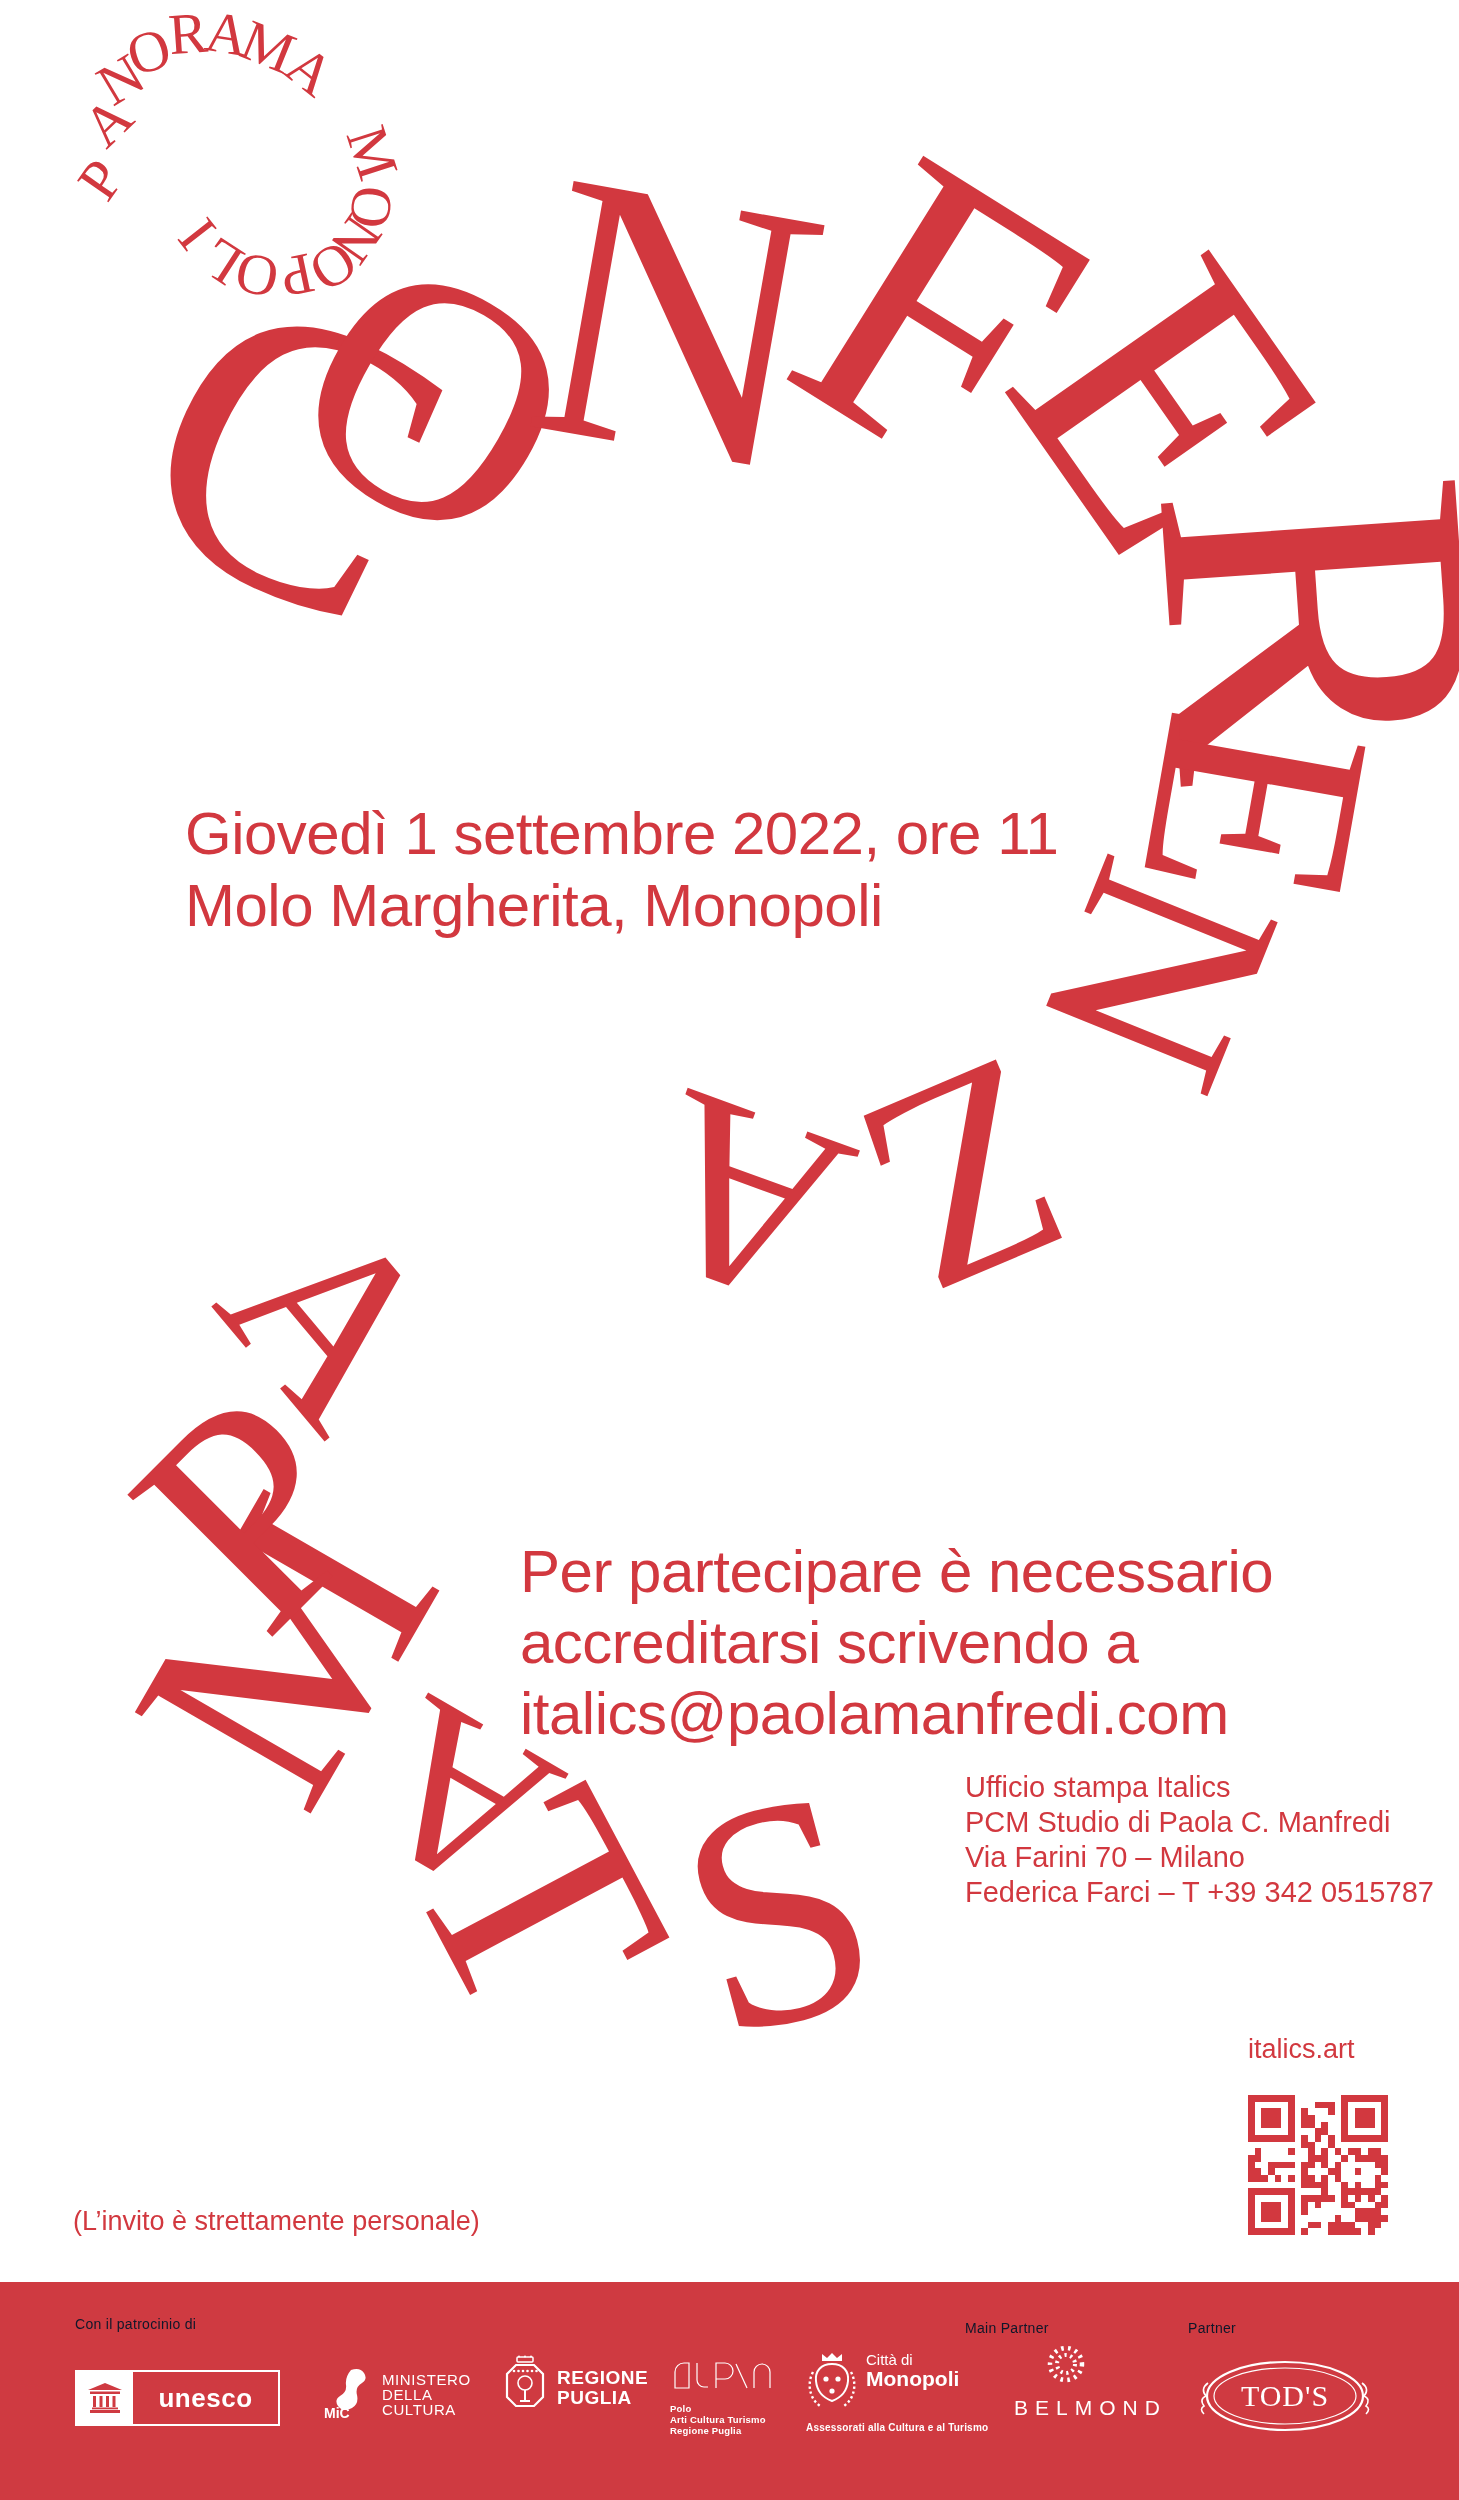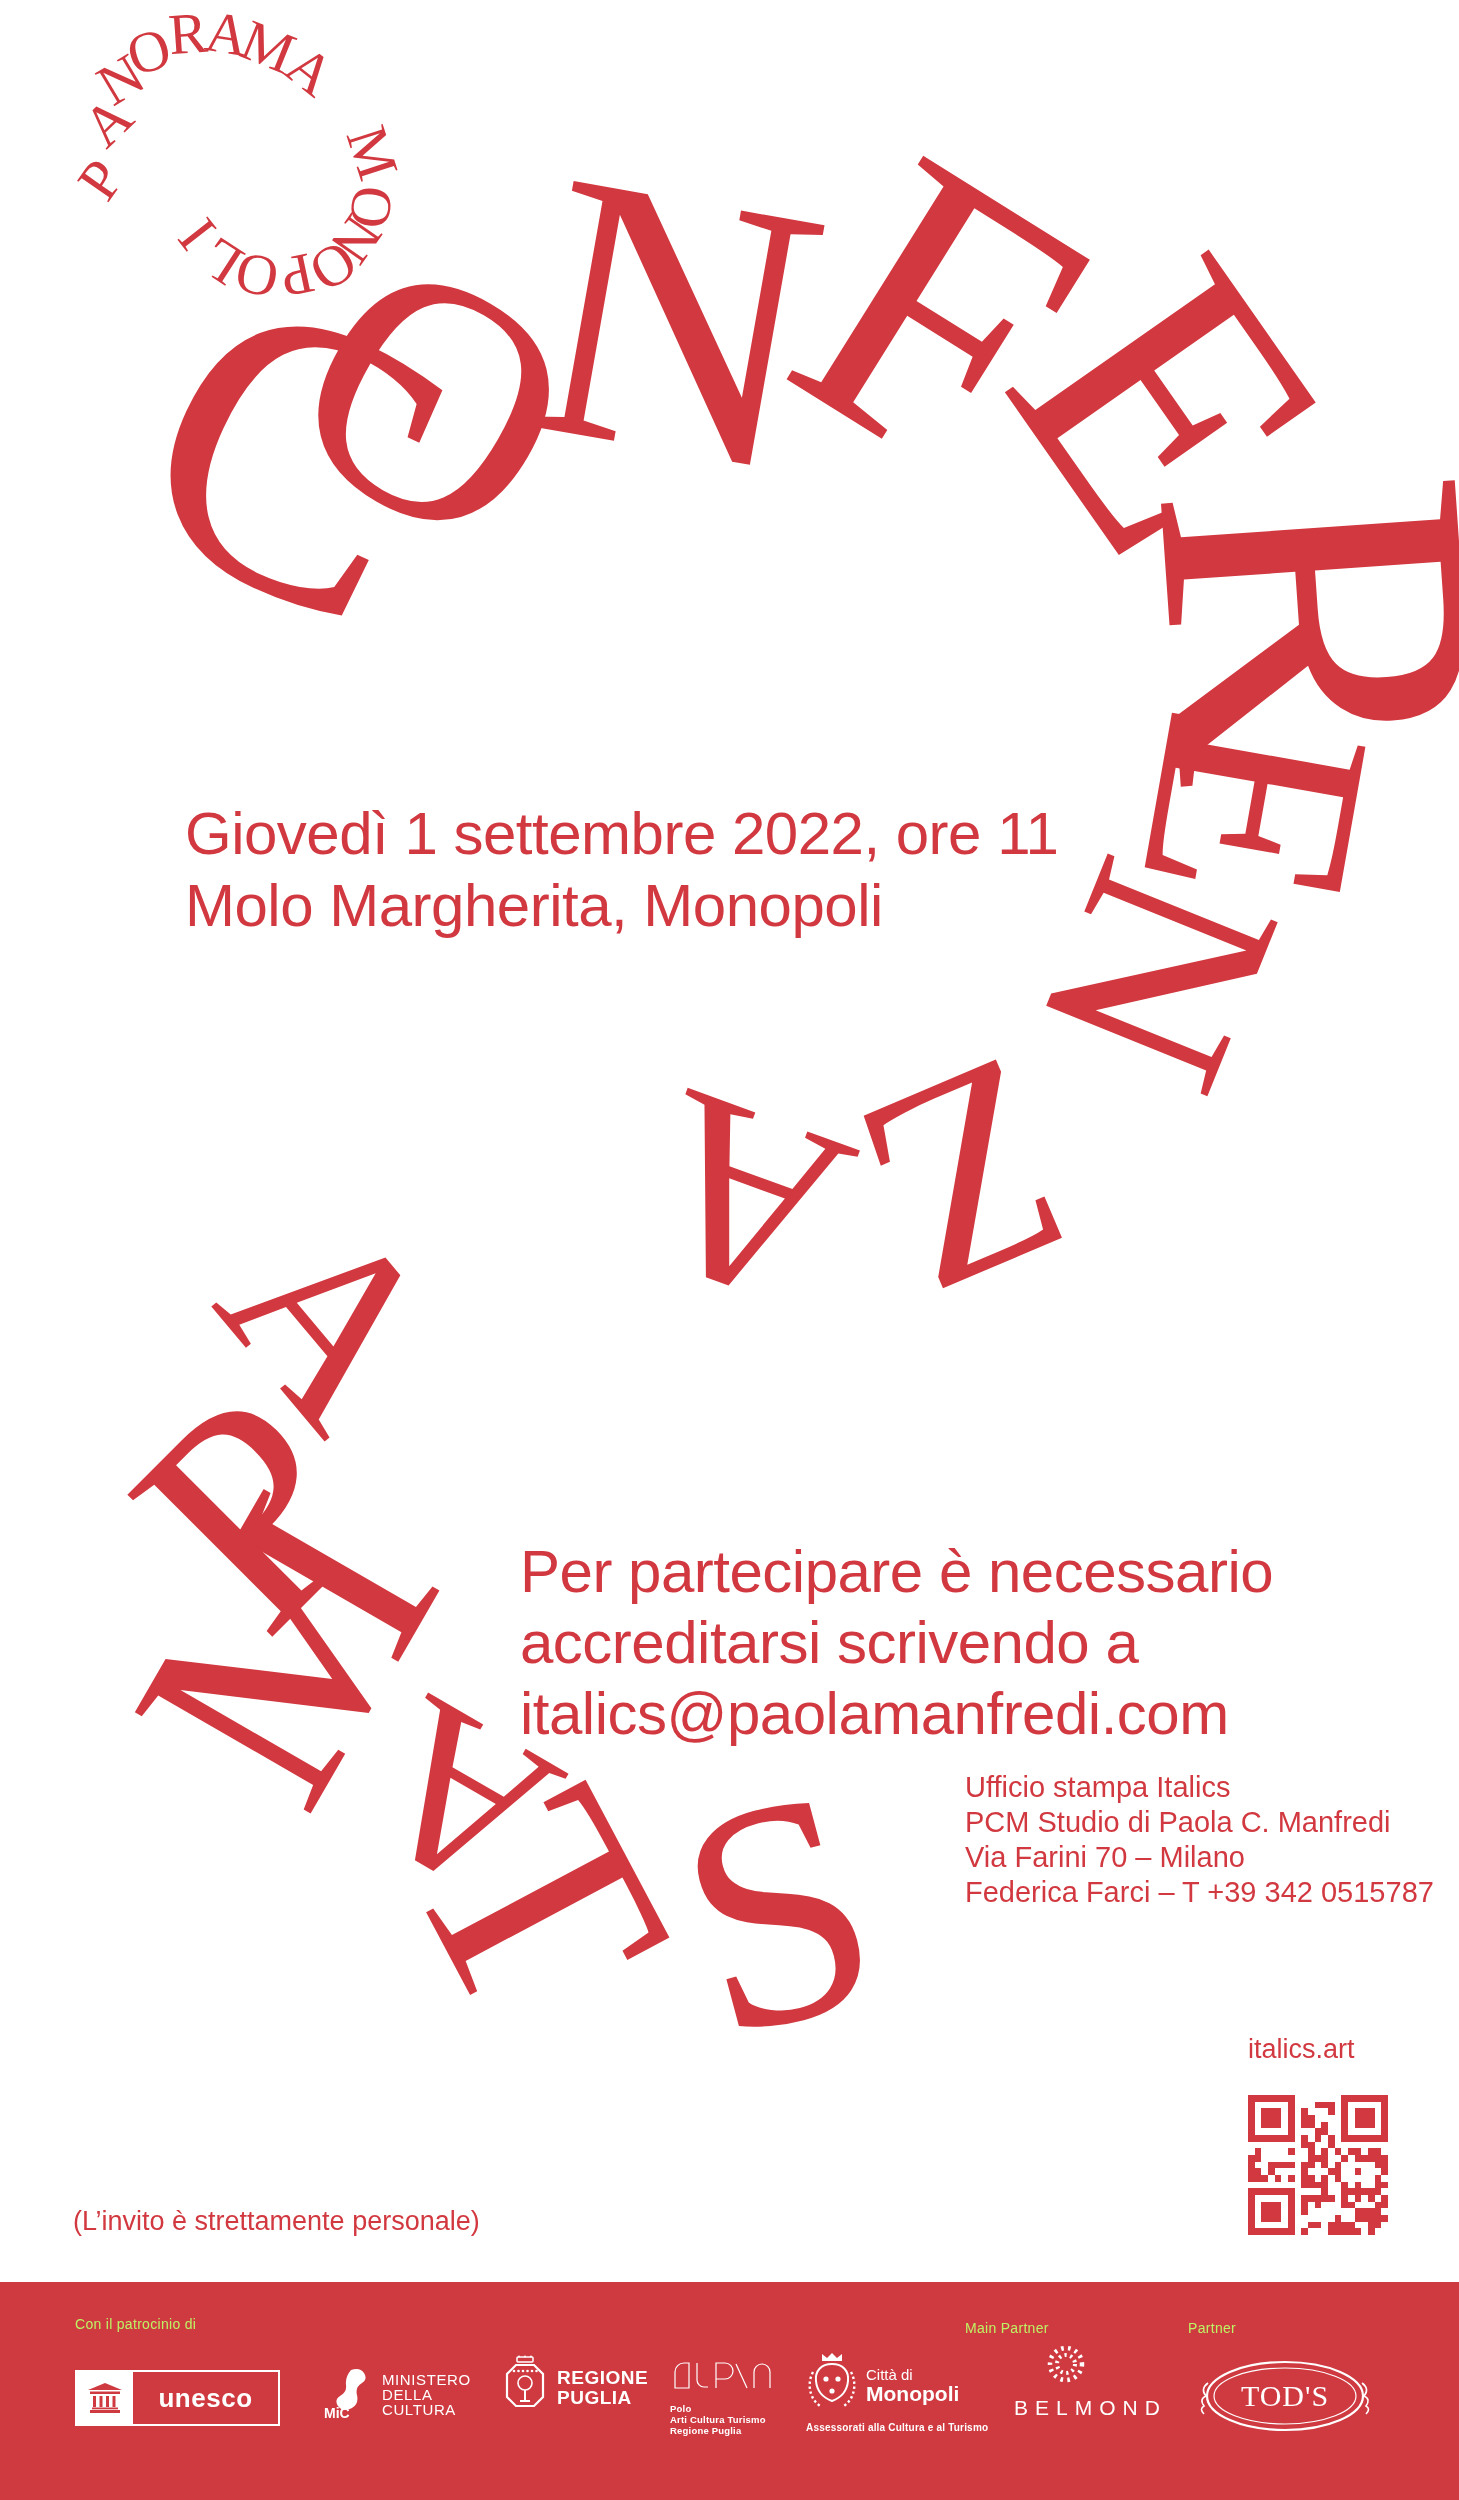--- a/index.html
+++ b/index.html
@@ -34,33 +34,33 @@
   }
   
   .event-block{left:185px; top:798px; color:var(--accent); font-size:60px; line-height:72px; letter-spacing:-0.5px;}
   .accred-block{left:520px; top:1536px; color:var(--accent); font-size:60px; line-height:71px; letter-spacing:-0.5px;}
   .press-block{left:965px; top:1770px; color:var(--accent); font-size:29px; line-height:35px;}
   .website{left:1248px; top:2034px; color:var(--accent); font-size:27px;}
   .note{left:73px; top:2206px; color:var(--accent); font-size:27px;}
   .qr{left:1248px; top:2095px; width:140px; height:140px;}
   
   .footer{left:0; top:2282px; width:1459px; height:218px; background:var(--footerbg); color:#fff;}
-  .footer .small-label{position:absolute; font-size:14px; letter-spacing:.3px; color:#bef264;}
+  .footer .small-label{position:absolute; font-size:14px; letter-spacing:.3px; color:#0f172a;}
   .logo{position:absolute; display:flex; align-items:center; color:#fff;}
   .unesco{left:75px; top:88px; width:205px; height:56px; border:2px solid #fff; box-sizing:border-box;}
   .unesco .temple{width:56px; height:100%; background:#fff; display:flex; align-items:center; justify-content:center;}
   .unesco .word{flex:1; text-align:center; font-weight:bold; font-size:26px; letter-spacing:.5px;}
   .mic{left:323px; top:86px; gap:9px;}
   .mic .lines{font-size:15px; line-height:15px; letter-spacing:.6px;}
   .regione{left:503px; top:73px; gap:10px;}
   .regione .lines{font-weight:bold; font-size:19px; line-height:20px; letter-spacing:.5px;}
   .pact{left:670px; top:74px; display:block;}
   .pact .lines{font-size:9.5px; line-height:11px; font-weight:bold; margin-top:3px; letter-spacing:.2px;}
   .monopoli{left:806px; top:70px; display:block;}
-  .monopoli .row{display:flex; align-items:center; gap:8px;}
+  .monopoli .row{display:flex; gap:8px;}
   .monopoli .citta{font-size:15px; line-height:16px;}
   .monopoli .city{font-size:21px; line-height:21px; font-weight:bold;}
   .monopoli .sub{font-size:10px; font-weight:bold; margin-top:4px; letter-spacing:.2px;}
   .belmond{left:978px; top:60px; width:176px; display:flex; flex-direction:column; align-items:center; gap:10px;}
   .belmond .word{font-size:21px; letter-spacing:7px; text-indent:7px;margin-left:42px;}
   .tods{left:1200px; top:75px;}
 </style>
 </head>
 <body>
 

